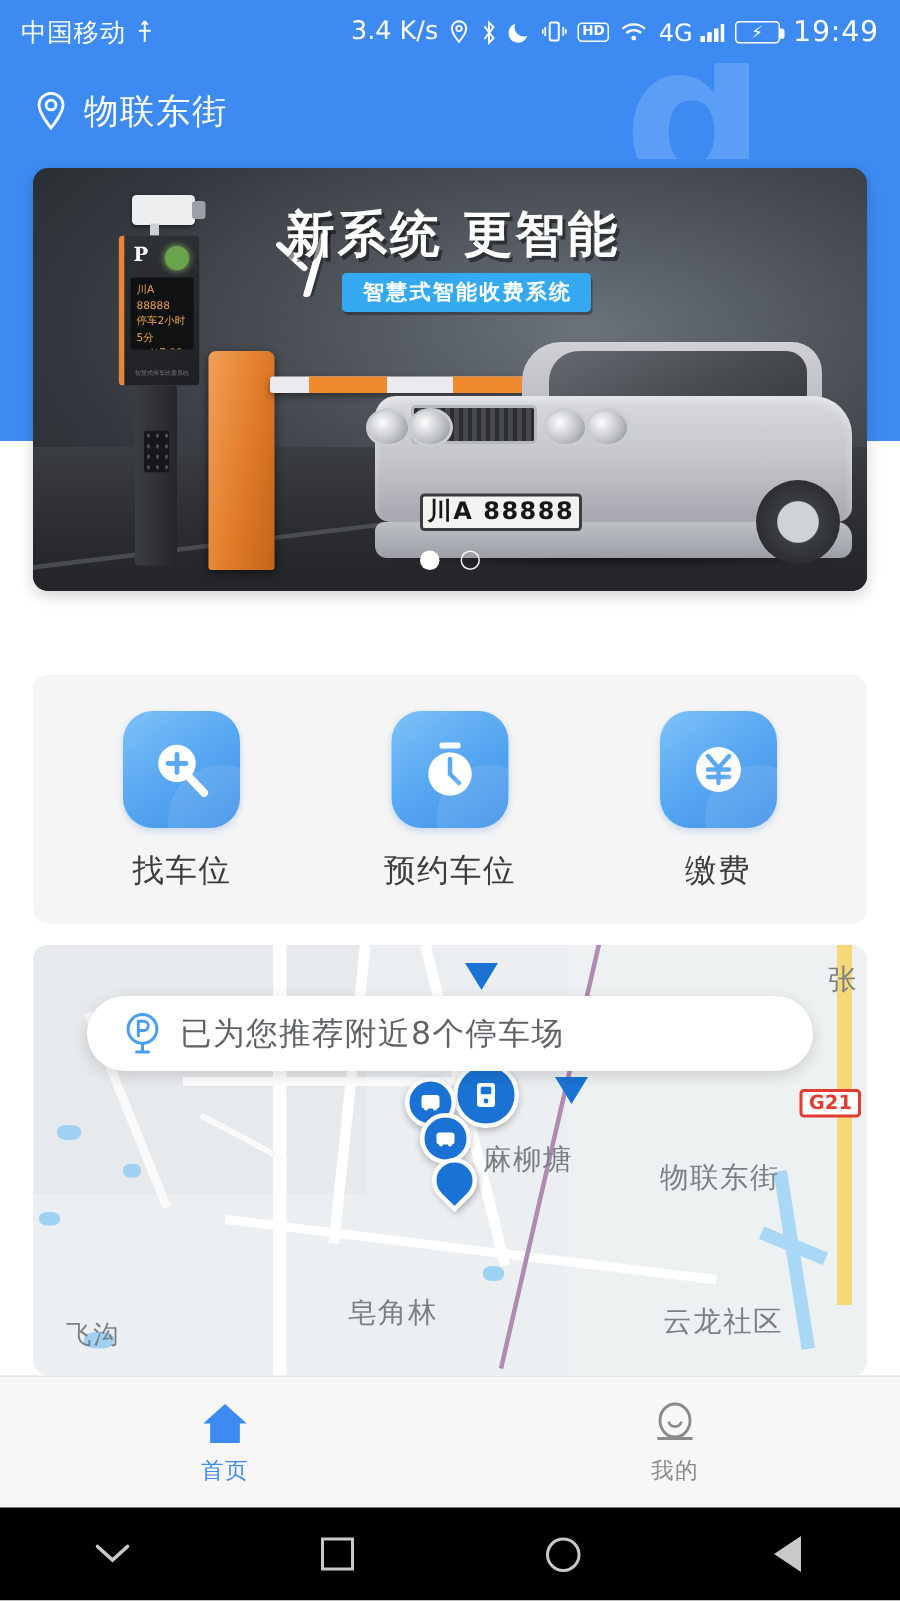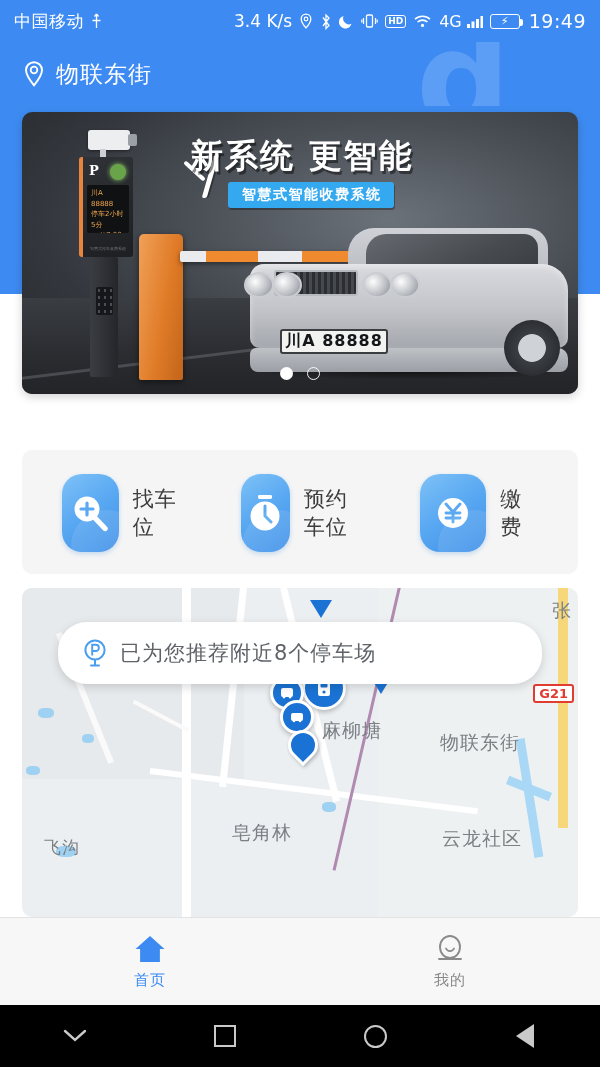--- a/index.html
+++ b/index.html
@@ -211,21 +211,21 @@
   .dots { position:absolute; left:0; right:0; bottom:14px; display:flex; justify-content:center; gap:14px; }
   .dot { width:13px; height:13px; border-radius:50%; border:1.6px solid rgba(255,255,255,.92); }
   .dot.on { background:#fff; }
 
   
   .quick-wrap { padding:14px 22px 0; }
   .quick {
     background:#f5f5f5; border-radius:10px; padding:24px 10px 22px;
     display:flex; justify-content:space-around;
   }
-  .qitem { width:118px; display:flex; flex-direction:row; align-items:center; gap:14px; cursor:pointer; }
+  .qitem { width:118px; display:flex; flex-direction:column; align-items:center; gap:14px; cursor:pointer; }
   .qicon {
     width:78px; height:78px; border-radius:20px; position:relative; overflow:hidden;
     background:linear-gradient(145deg,#7fc2f7 0%,#5aa9f2 45%,#3f90e8 100%);
     display:flex; align-items:center; justify-content:center;
     box-shadow:0 2px 5px rgba(70,140,220,.28);
   }
   .qicon::after {
     content:""; position:absolute; right:-24px; bottom:-30px; width:72px; height:72px;
     border-radius:50%; background:rgba(255,255,255,.10);
   }
@@ -259,21 +259,21 @@
   .poi.small { width:34px; height:34px; }
   .pinmark {
     position:absolute; width:30px; height:30px; background:#1a73d4; border-radius:50% 50% 50% 0;
     transform:rotate(-45deg); border:3px solid #fff; box-shadow:0 2px 4px rgba(0,0,0,.25);
   }
   .tri-pin {
     position:absolute; width:0; height:0;
     border-left:11px solid transparent; border-right:11px solid transparent; border-top:18px solid #1a73d4;
   }
   .pill {
-    position:absolute; left:36px; top:34px; right:36px; height:62px; background:#fff;
+    position:absolute; left:36px; top:34px; right:36px; height:50px; background:#fff;
     border-radius:29px; display:flex; align-items:center; gap:12px; padding:0 24px;
     box-shadow:0 3px 10px rgba(0,0,0,.15);
   }
   .pill-text { font-size:21px; color:#5f6368; letter-spacing:1px; }
   .amap {
     position:absolute; left:14px; bottom:10px; display:flex; align-items:center; gap:4px;
   }
   .amap-txt { font-size:21px; font-weight:bold; color:#d0d4d7; letter-spacing:1px;
               text-shadow:0 1px 0 rgba(255,255,255,.8); }
 

